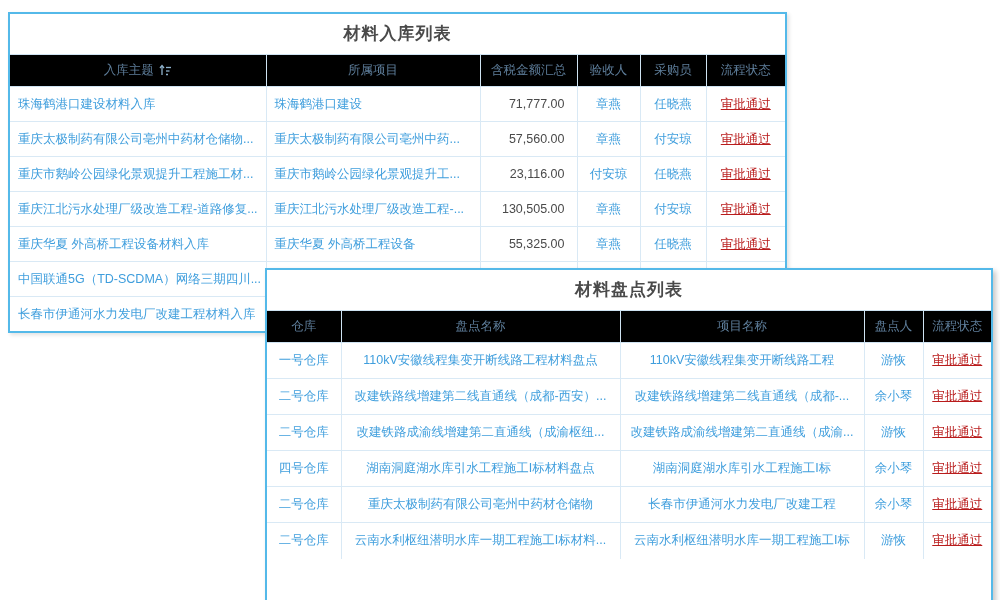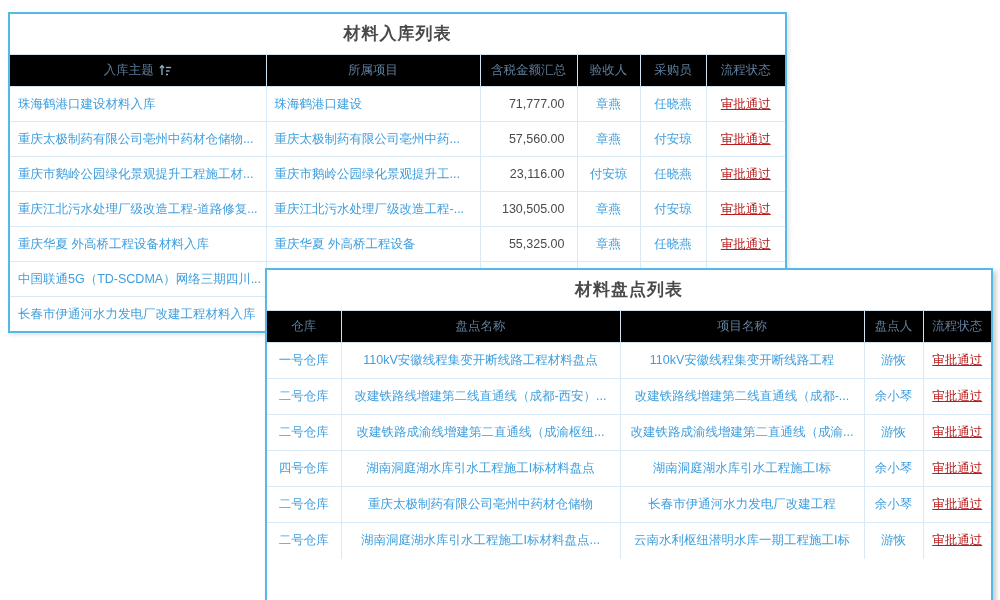--- a/index.html
+++ b/index.html
@@ -199,20 +199,20 @@
       </tr>
       <tr>
         <td class="link">二号仓库</td>
         <td class="link">重庆太极制药有限公司亳州中药材仓储物</td>
         <td class="link">长春市伊通河水力发电厂改建工程</td>
         <td class="center link">余小琴</td>
         <td class="status"><span>审批通过</span></td>
       </tr>
       <tr>
         <td class="link">二号仓库</td>
-        <td class="link">湖南洞庭湖水库引水工程施工I标材料盘点...</td>
+        <td class="link">云南水利枢纽潜明水库一期工程施工I标材料...</td>
         <td class="link">云南水利枢纽潜明水库一期工程施工I标</td>
         <td class="center link">游恢</td>
         <td class="status"><span>审批通过</span></td>
       </tr>
     </tbody>
   </table>
 </div>
 
 </body></html>

